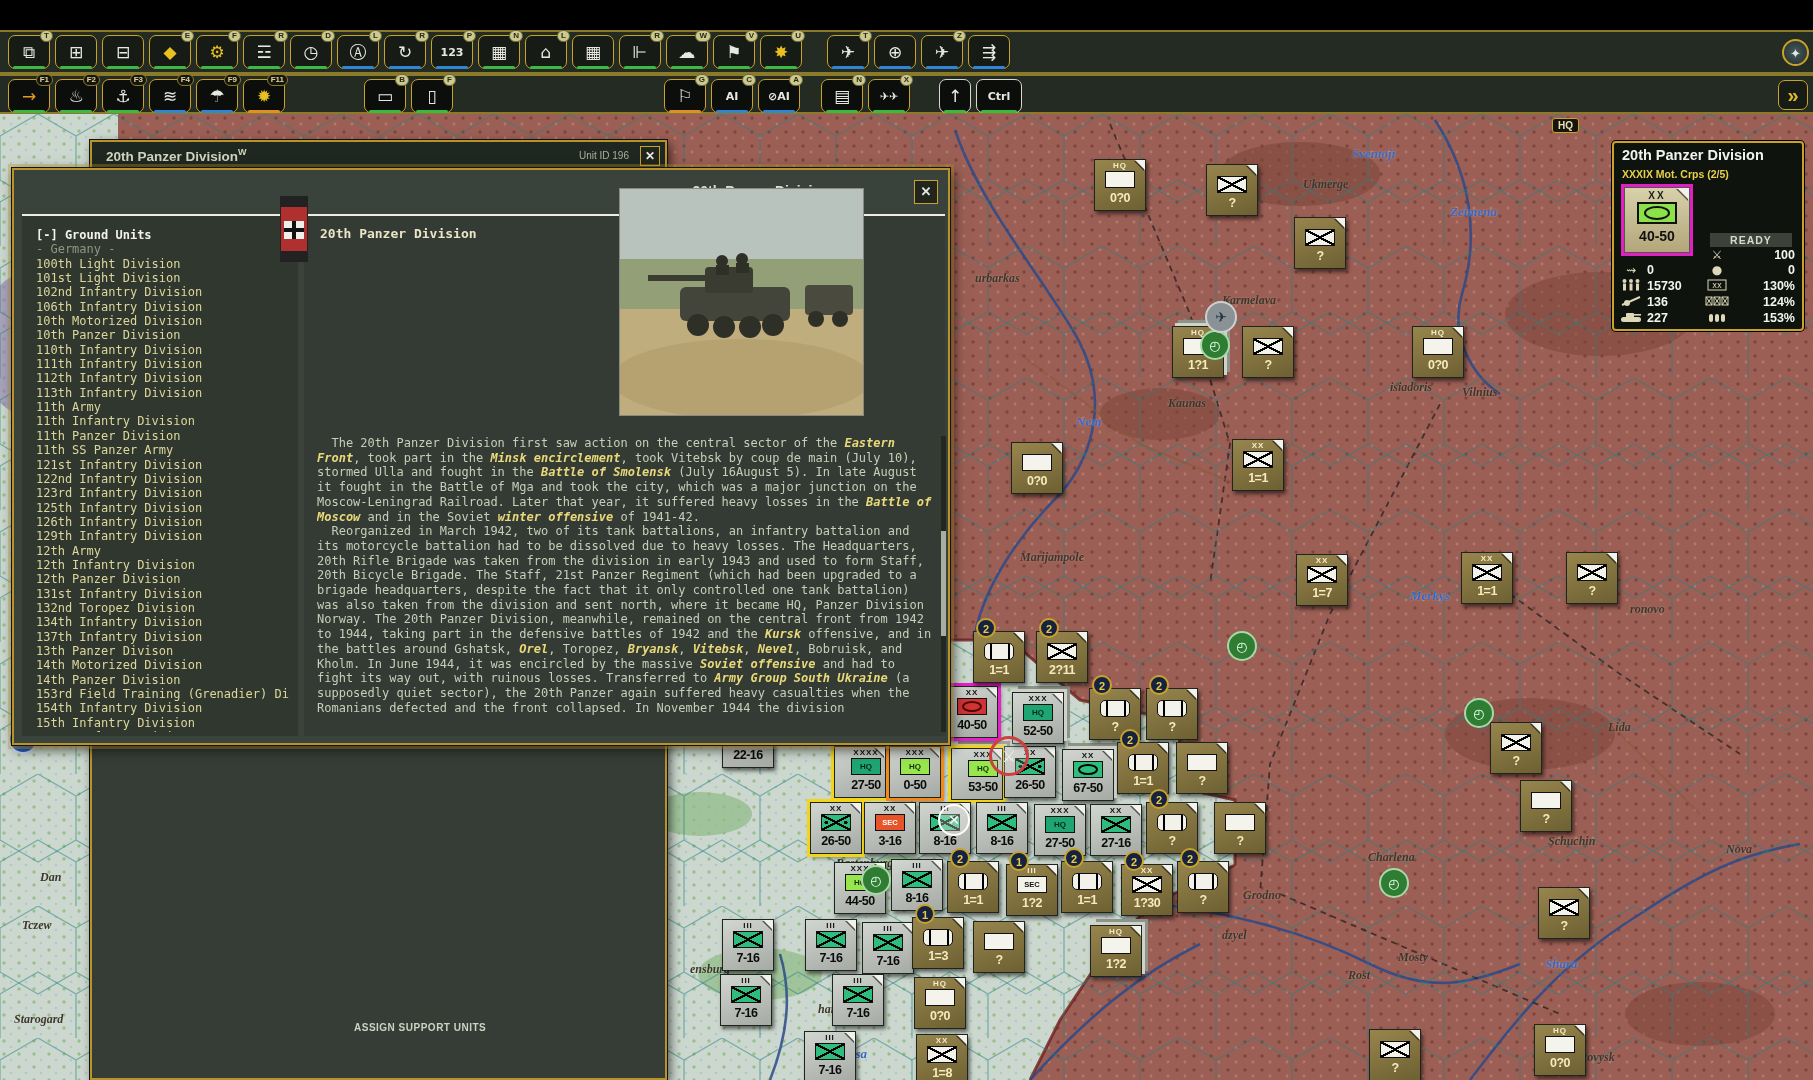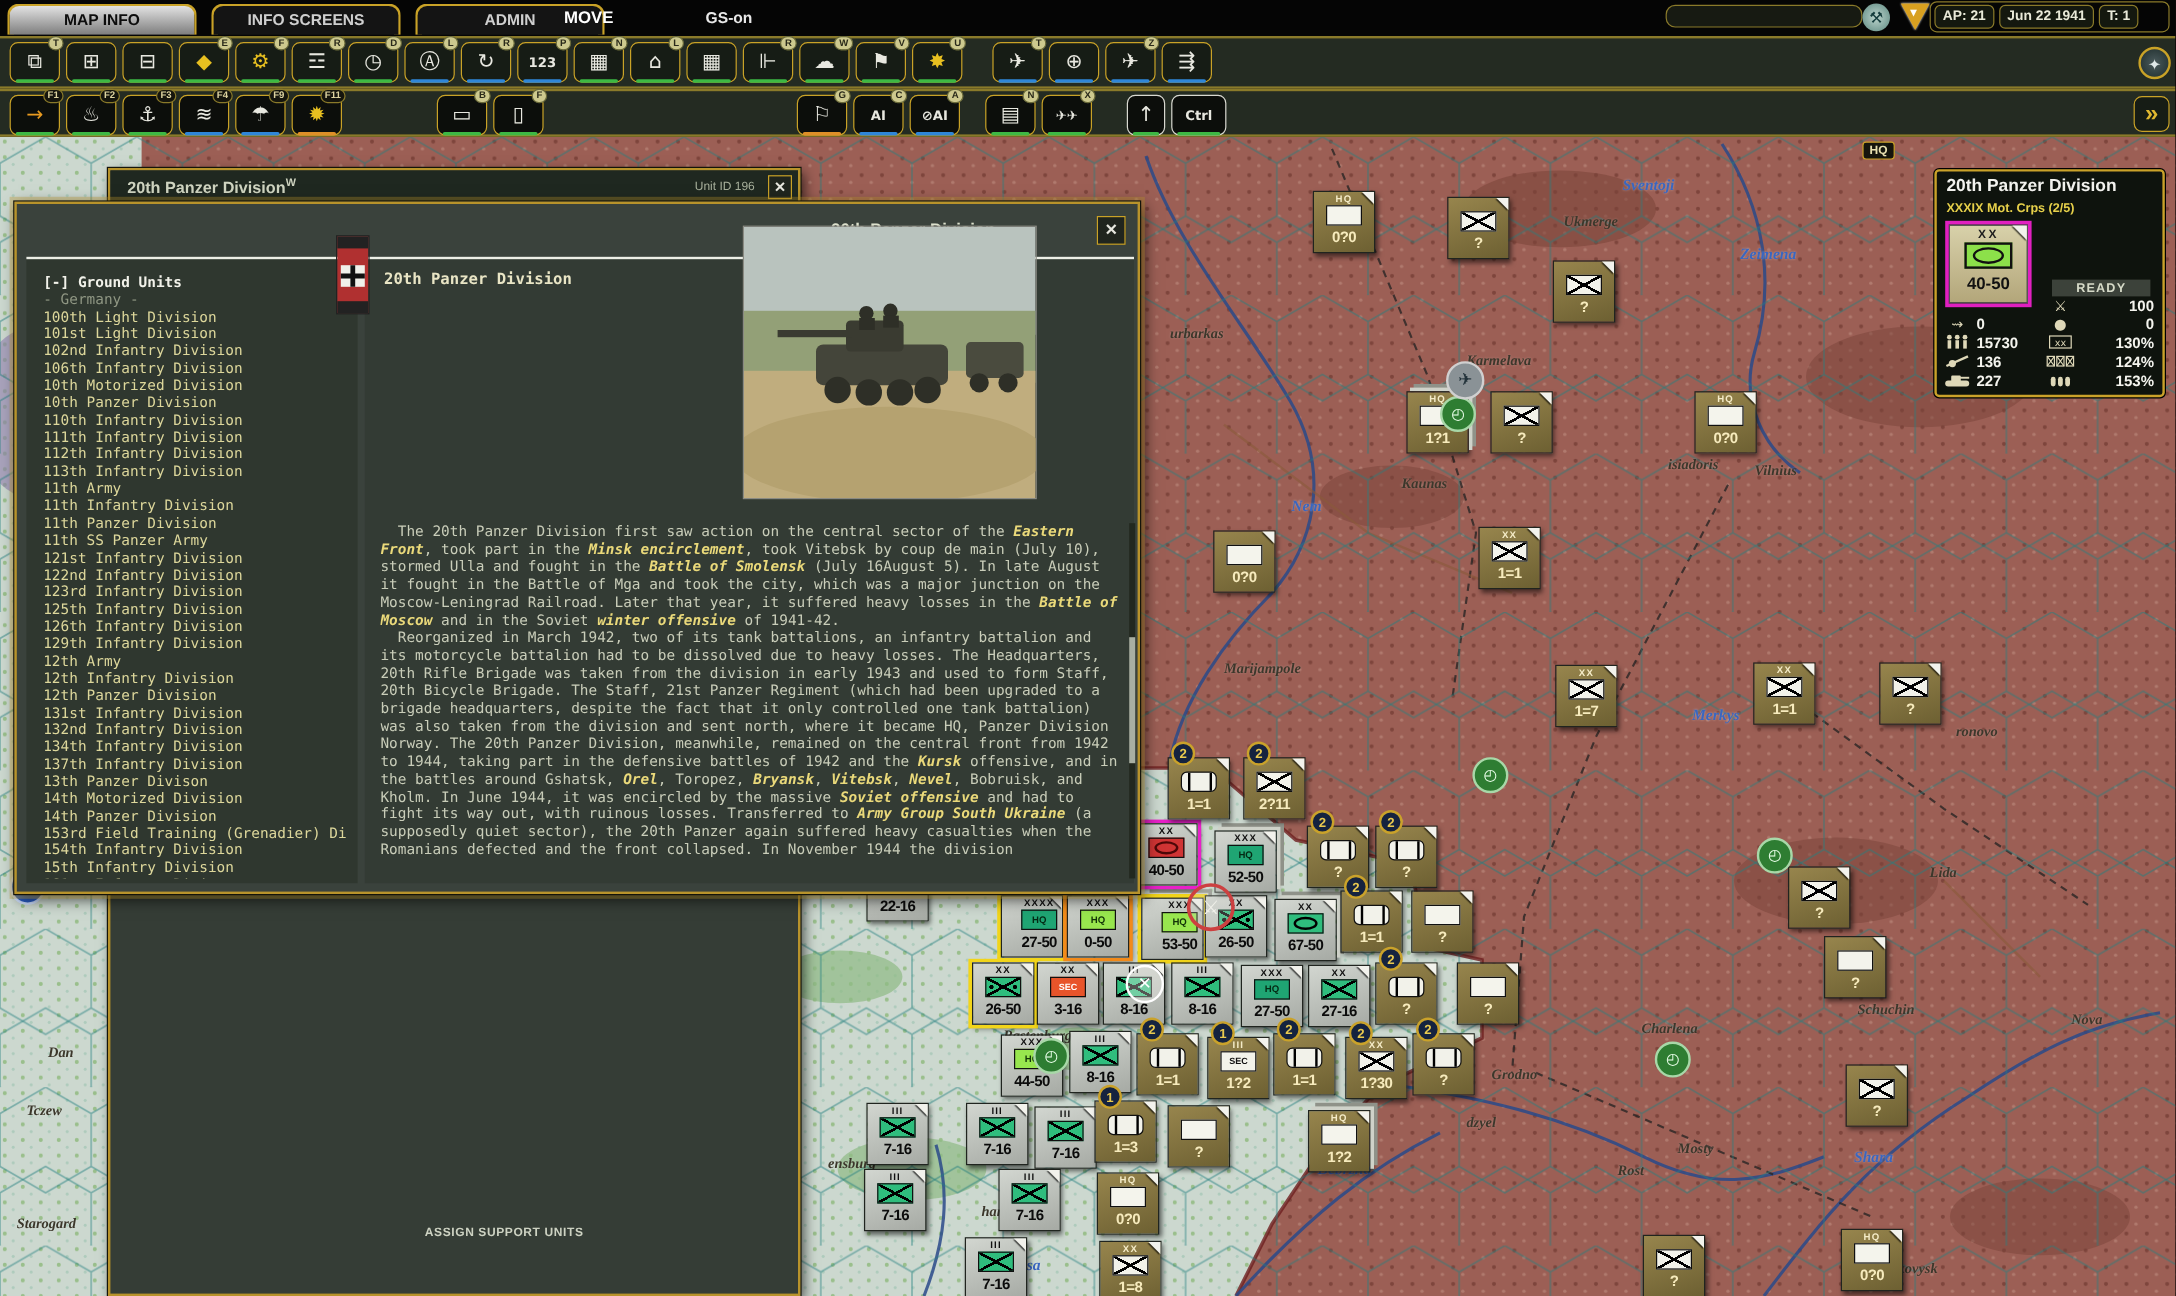--- a/index.html
+++ b/index.html
@@ -612,21 +612,21 @@
           <div class="uitem">121st Infantry Division</div>
           <div class="uitem">122nd Infantry Division</div>
           <div class="uitem">123rd Infantry Division</div>
           <div class="uitem">125th Infantry Division</div>
           <div class="uitem">126th Infantry Division</div>
           <div class="uitem">129th Infantry Division</div>
           <div class="uitem">12th Army</div>
           <div class="uitem">12th Infantry Division</div>
           <div class="uitem">12th Panzer Division</div>
           <div class="uitem">131st Infantry Division</div>
-          <div class="uitem">132nd Infantry Division</div>
+          <div class="uitem">132nd Toropez Division</div>
           <div class="uitem">134th Infantry Division</div>
           <div class="uitem">137th Infantry Division</div>
           <div class="uitem">13th Panzer Divison</div>
           <div class="uitem">14th Motorized Division</div>
           <div class="uitem">14th Panzer Division</div>
           <div class="uitem">153rd Field Training (Grenadier) Di</div>
           <div class="uitem">154th Infantry Division</div>
           <div class="uitem">15th Infantry Division</div>
           <div class="uitem">161st Infantry Divison</div>
         </div>
@@ -768,39 +768,20 @@
                 <rect x="1" y="4" width="4" height="8" rx="2"></rect>
                 <rect x="7" y="4" width="4" height="8" rx="2"></rect>
                 <rect x="13" y="4" width="4" height="8" rx="2"></rect>
               </g>
             </svg></span>
         <span class="sval">153%</span>
         </span>
     </div>
   </div>
 
-  <div id="topbar">
-    <div id="tabs">
-        <div class="tab active">MAP INFO</div>
-        <div class="tab">INFO SCREENS</div>
-        <div class="tab">ADMIN</div>
-      </div>
-    <span id="move-label">MOVE</span>
-    <span id="gs-label">GS-on</span>
-    <input id="cmdbox" value="" style="">
-    <span id="wrench">⚒</span>
-    <div id="funnel">
-        <span>▾</span>
-      </div>
-    <div id="status-group">
-      <span class="chip">AP: 21</span>
-      <span class="chip">Jun 22 1941</span>
-      <span class="chip">T: 1</span>
-    </div>
-  </div>
   <div id="tb1row" class="toolband">
     <div id="tb1" class="tbhost">
         <div class="tbtn">
           <span class="glyph">⧉</span>
           <span class="bdg">T</span>
           <span class="ubar" style="background: rgb(61, 184, 68);"></span>
         </div>
         <div class="tbtn">
           <span class="glyph">⊞</span>
           <span class="ubar" style="background: rgb(61, 184, 68);"></span>

